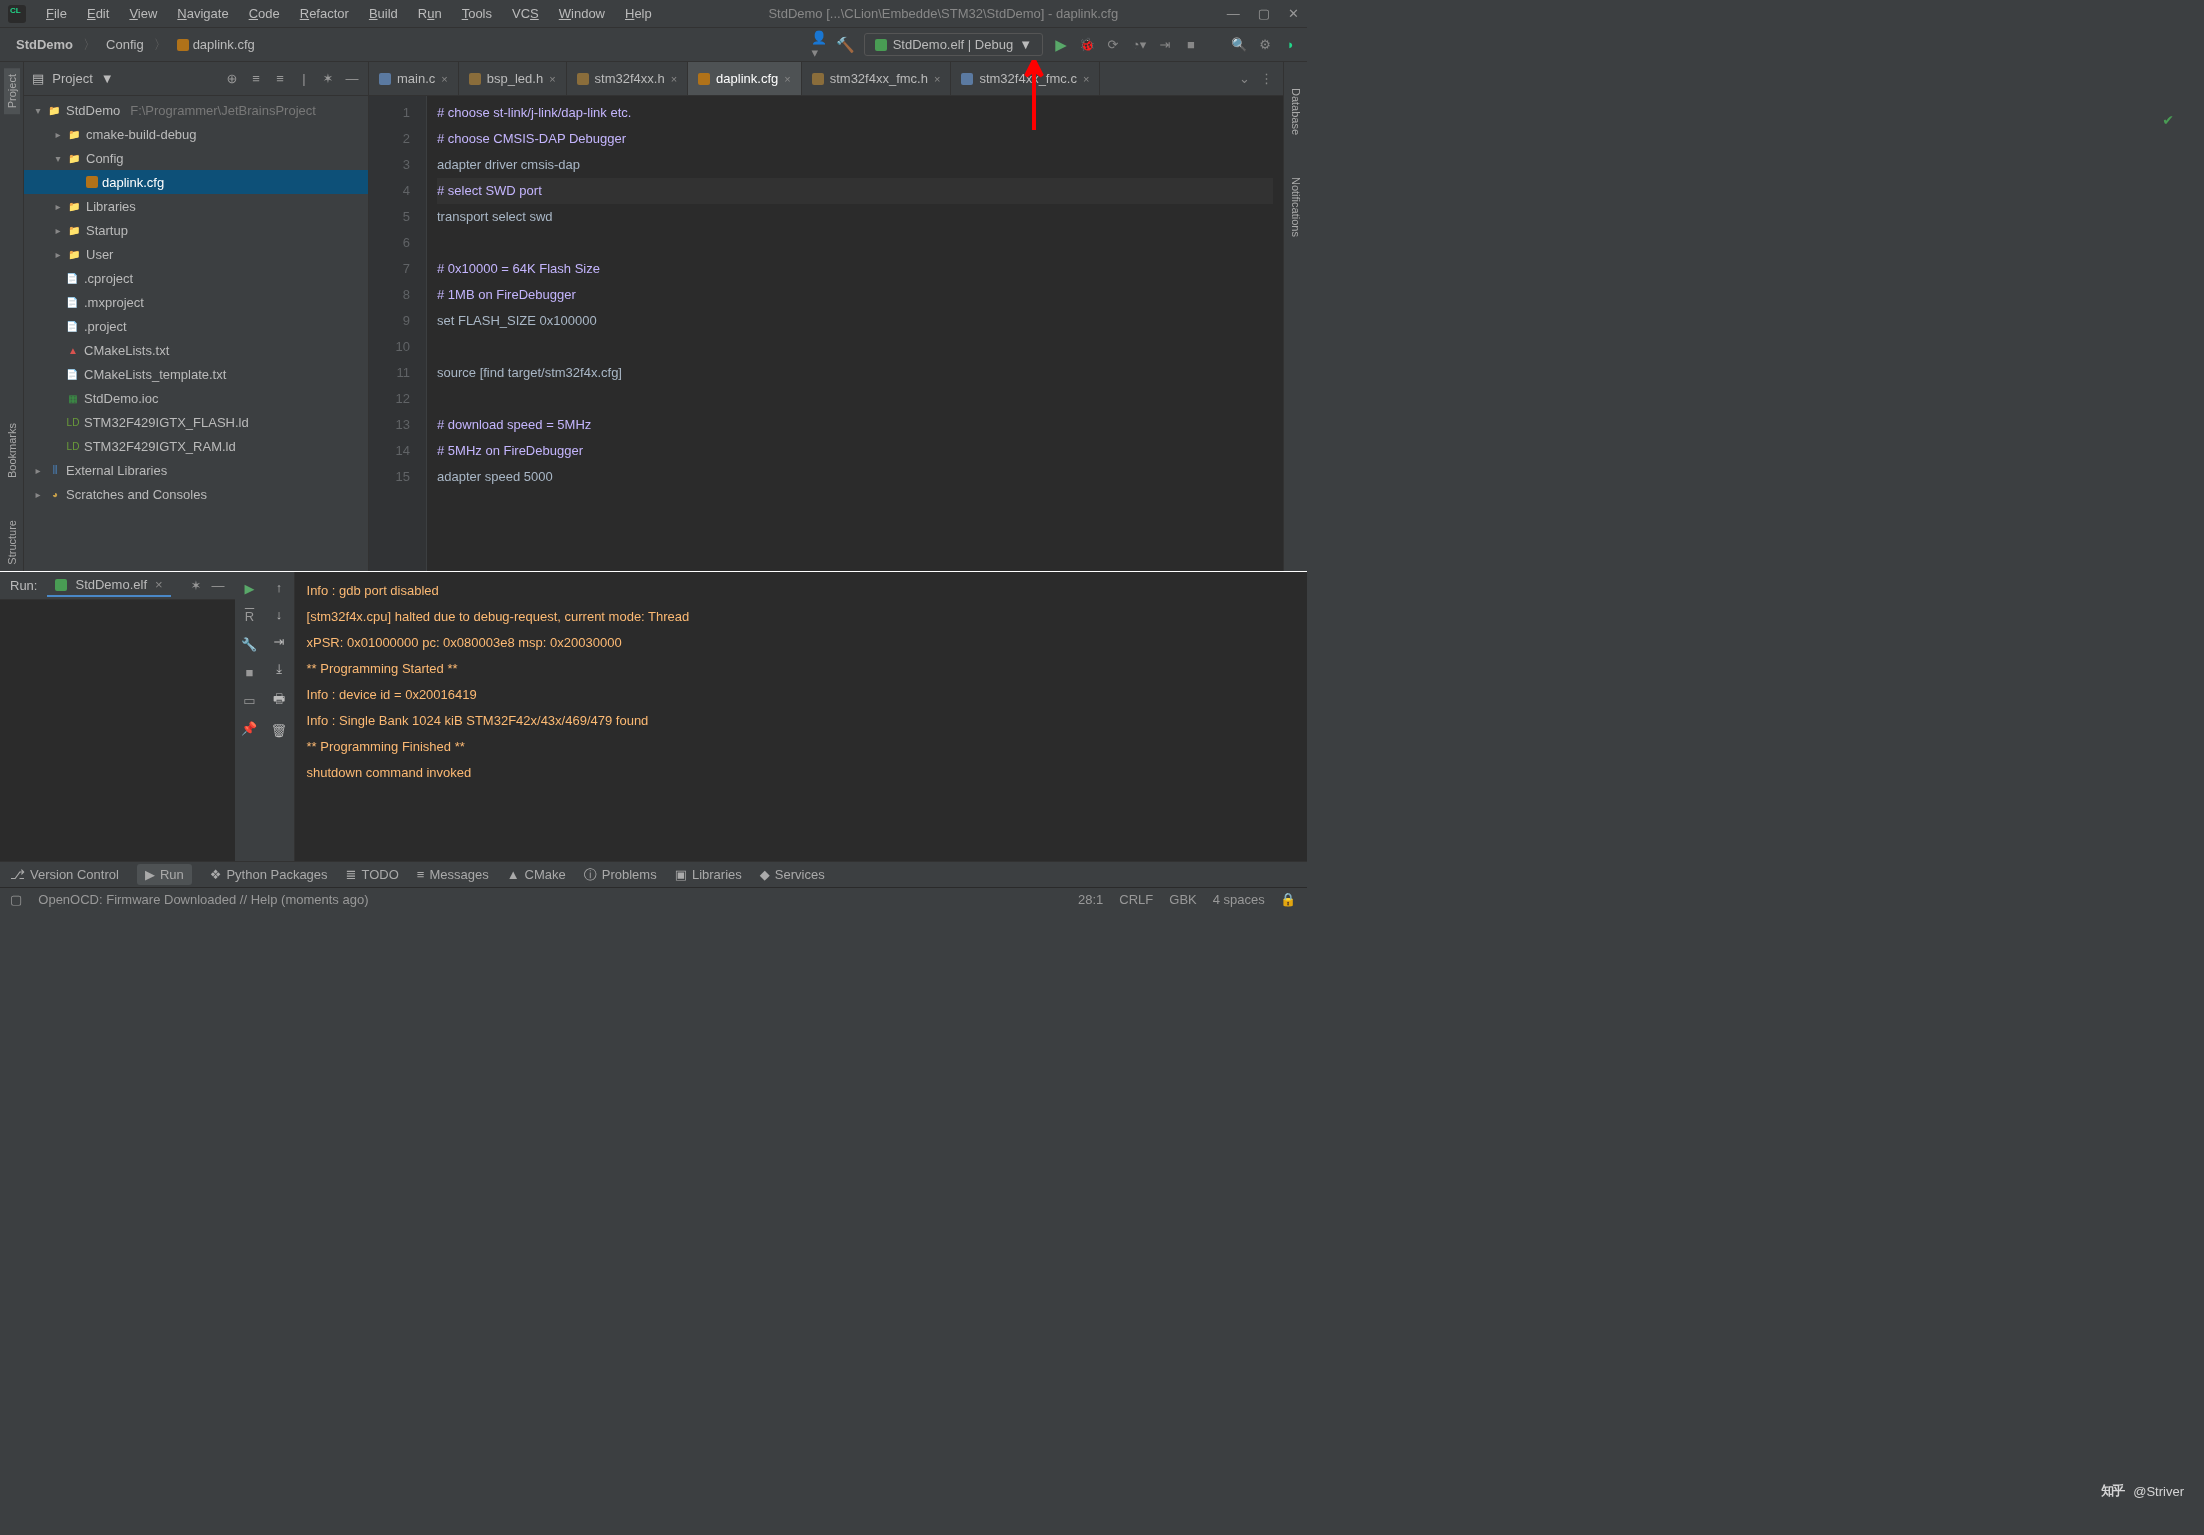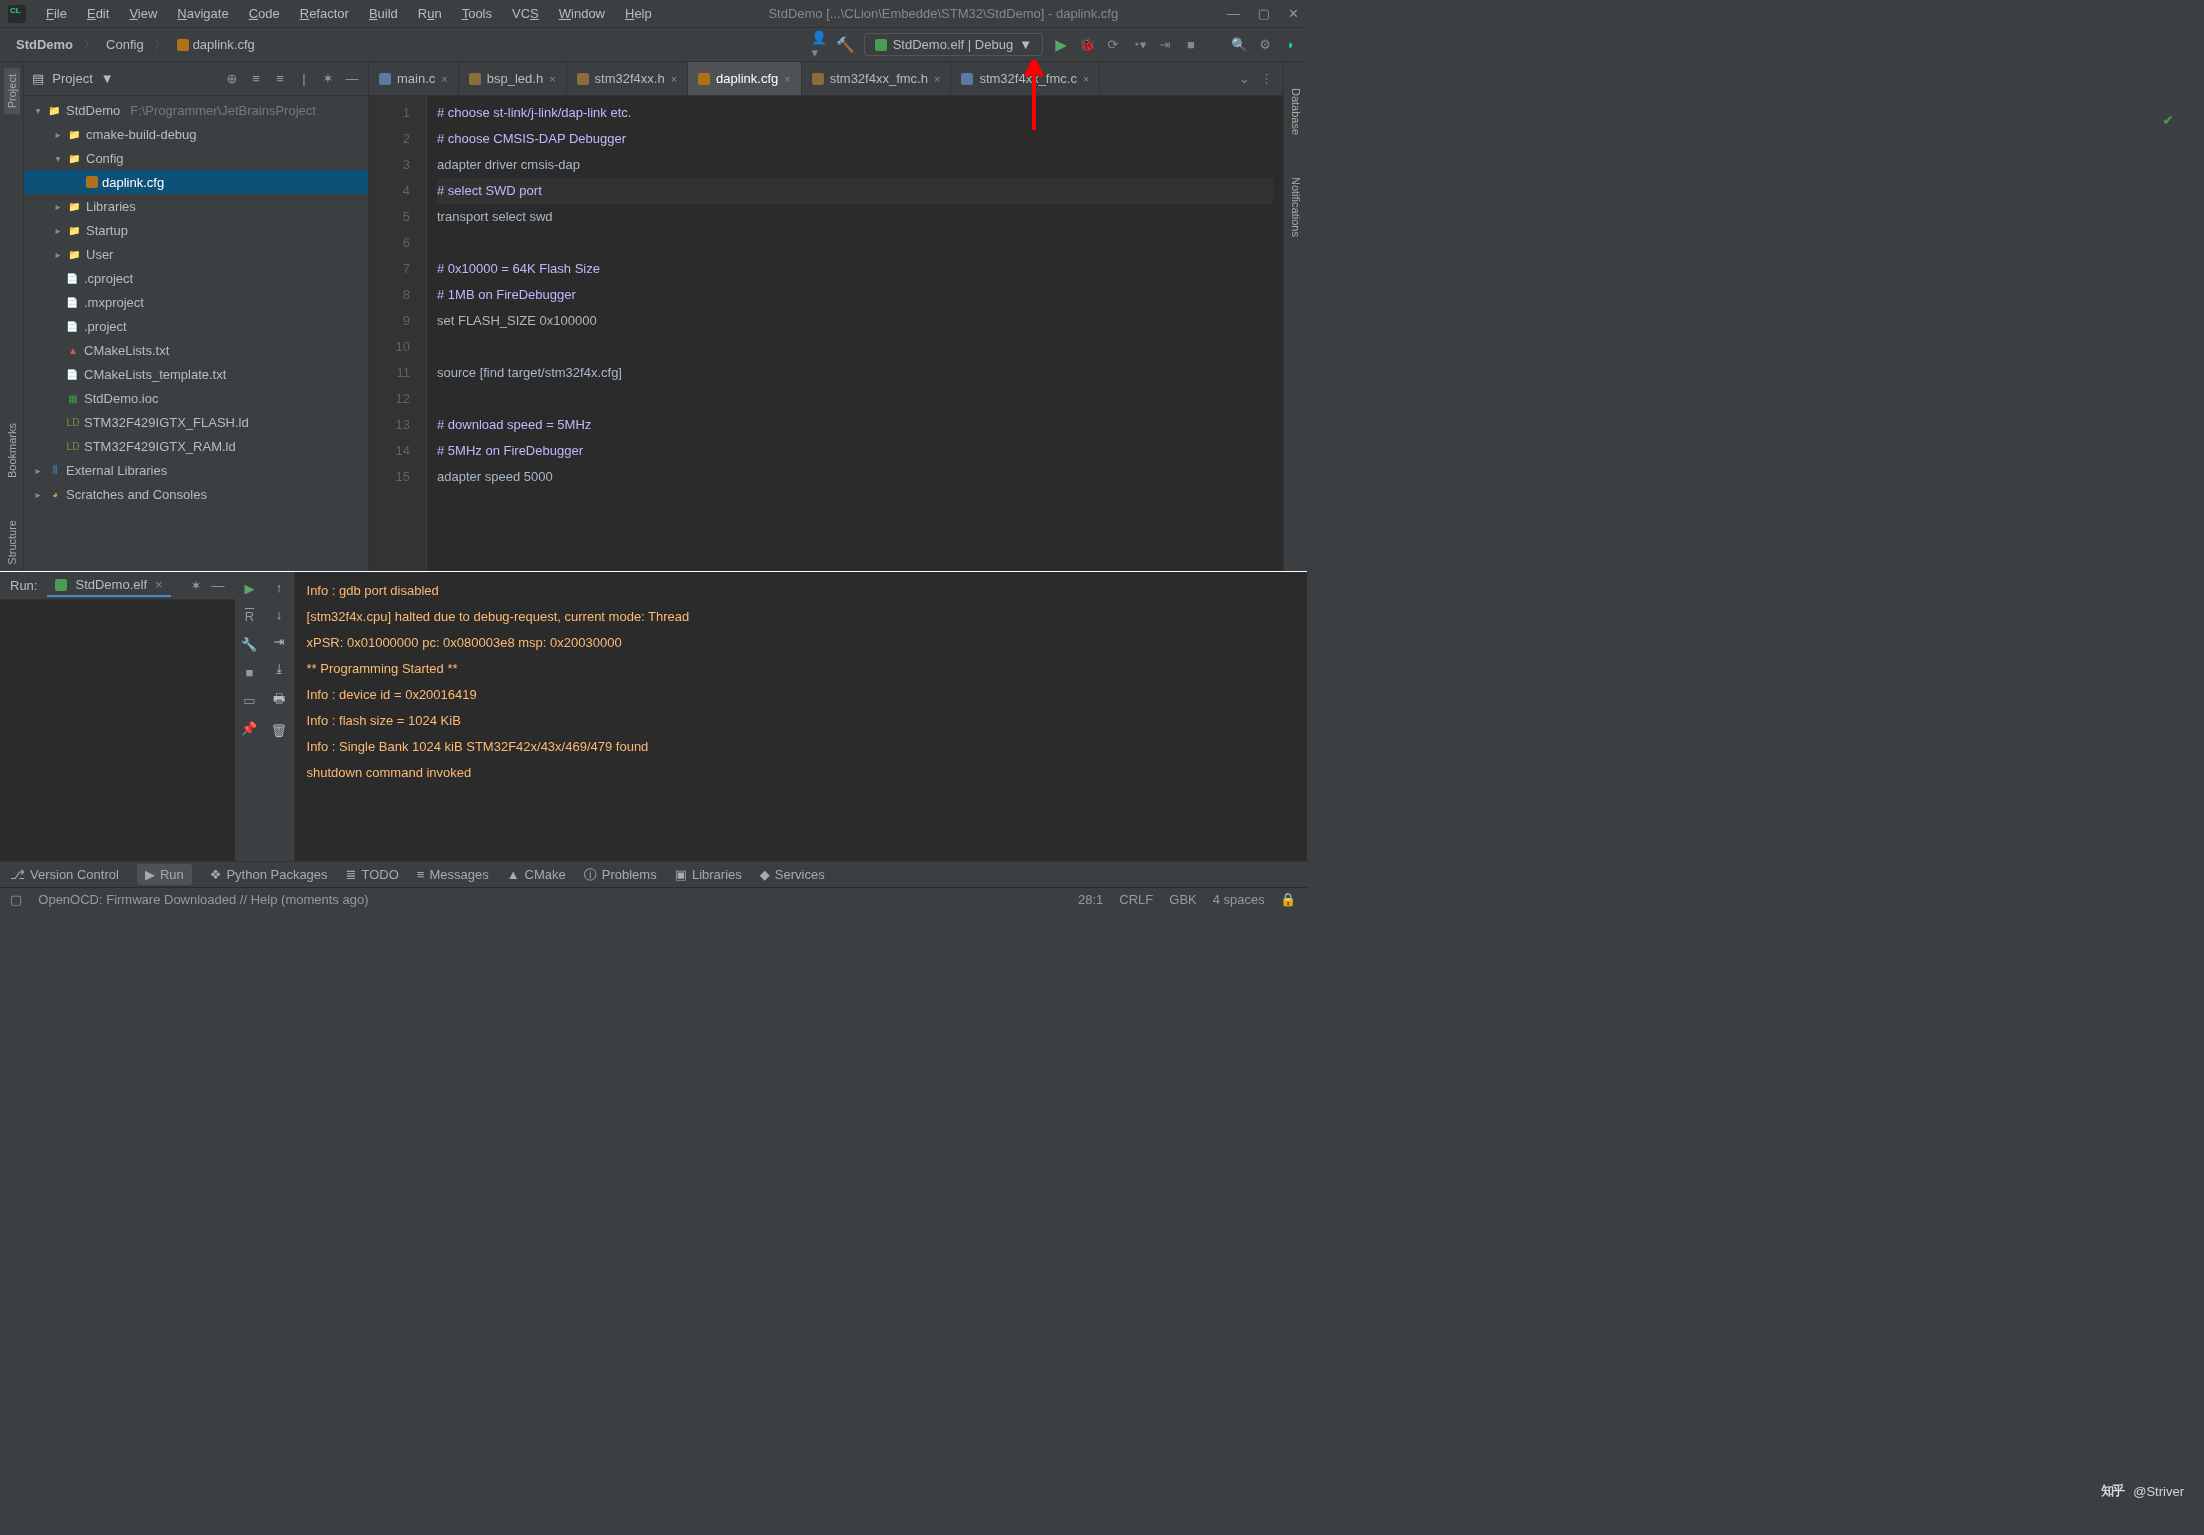--- a/index.html
+++ b/index.html
@@ -349,22 +349,22 @@
       <span class="ti">⤓</span>
       <span class="ti">🖶</span>
       <span class="ti">🗑</span>
     </div>
     <div class="console" id="console">
         <div class="cln">Info : gdb port disabled</div>
         <div class="cln">[stm32f4x.cpu] halted due to debug-request, current mode: Thread</div>
         <div class="cln">xPSR: 0x01000000 pc: 0x080003e8 msp: 0x20030000</div>
         <div class="cln">** Programming Started **</div>
         <div class="cln">Info : device id = 0x20016419</div>
-        <div class="cln">Info : flash size = 1024 KiB</div>
         <div class="cln">Info : Single Bank 1024 kiB STM32F42x/43x/469/479 found</div>
+        <div class="cln">** Programming Finished **</div>
         <div class="cln">shutdown command invoked</div>
       </div>
   </div>
 </div>
 
 <div class="statusbar">
   <span class="sbtn">⎇ <span>Version Control</span></span>
   <span class="sbtn active">▶ <span>Run</span></span>
   <span class="sbtn">❖ <span>Python Packages</span></span>
   <span class="sbtn">≣ <span>TODO</span></span>

